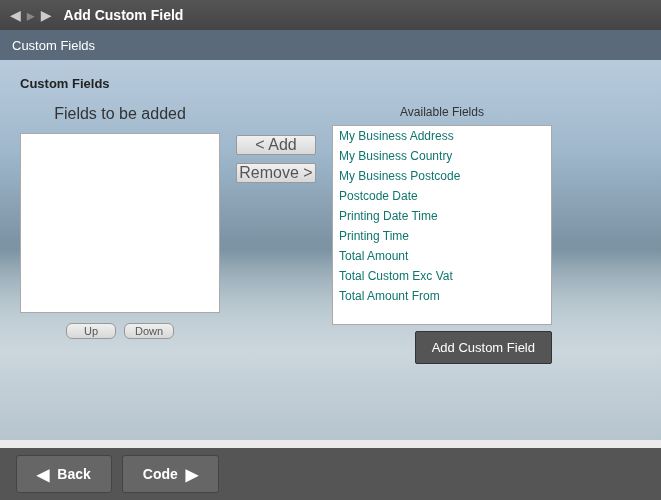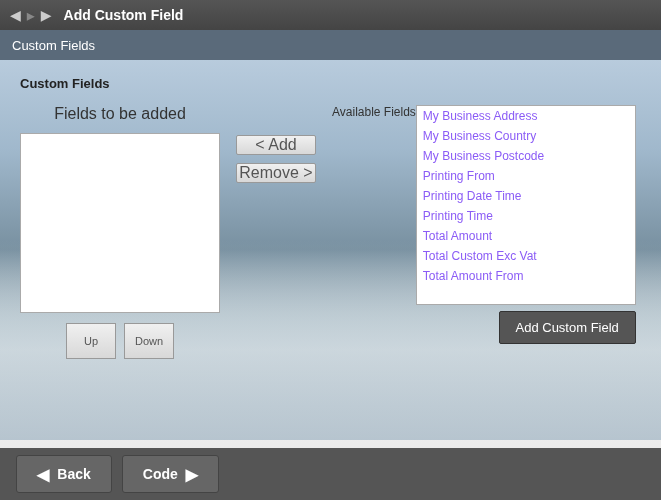--- a/index.html
+++ b/index.html
@@ -149,21 +149,21 @@
       border: 1px solid #999;
       cursor: pointer;
       font-size: 16px;
       color: #555;
       border-radius: 2px;
     }
 
     
     .right-panel {
       display: flex;
-      flex-direction: row;
+      flex-direction: column;
       align-items: flex-start;
     }
 
     .available-label {
       font-size: 12px;
       color: #333;
       margin-bottom: 6px;
       text-align: center;
       width: 100%;
     }
@@ -174,33 +174,33 @@
       border: 1px solid #aaa;
       background: white;
       overflow-y: scroll;
     }
 
     .list-item {
       padding: 3px 6px;
       cursor: pointer;
       white-space: nowrap;
       font-size: 12px;
-      color: #8b5cf6;
+      color: #0f766e;
     }
 
     
     .updown-btn {
       width: 50px;
-      height: 36px;
+      height: 16px;
       background: linear-gradient(180deg, #f0f0f0 0%, #d8d8d8 100%);
       border: 1px solid #999;
       cursor: pointer;
       font-size: 11px;
       color: #555;
-      border-radius: 0;
+      border-radius: 6px;
     }
 
     
     .add-custom-field-btn {
       background: #555;
       color: white;
       border: 1px solid #333;
       padding: 8px 16px;
       cursor: pointer;
       font-size: 13px;
@@ -309,21 +309,21 @@
         <button class="add-remove-btn">Remove &gt;</button>
       </div>
 
       <div class="right-panel">
         <div class="available-label">Available Fields</div>
         <div class="right-bottom">
           <div class="available-listbox" id="available-list">
               <div class="list-item">My Business Address</div>
               <div class="list-item">My Business Country</div>
               <div class="list-item">My Business Postcode</div>
-              <div class="list-item">Printing From</div>
+              <div class="list-item">Postcode Date</div>
               <div class="list-item">Printing Date Time</div>
               <div class="list-item">Printing Time</div>
               <div class="list-item">Total Amount</div>
               <div class="list-item">Total Custom Exc Vat</div>
               <div class="list-item">Total Amount From</div>
             </div>
           <button class="add-custom-field-btn">Add Custom Field</button>
         </div>
       </div>
 

